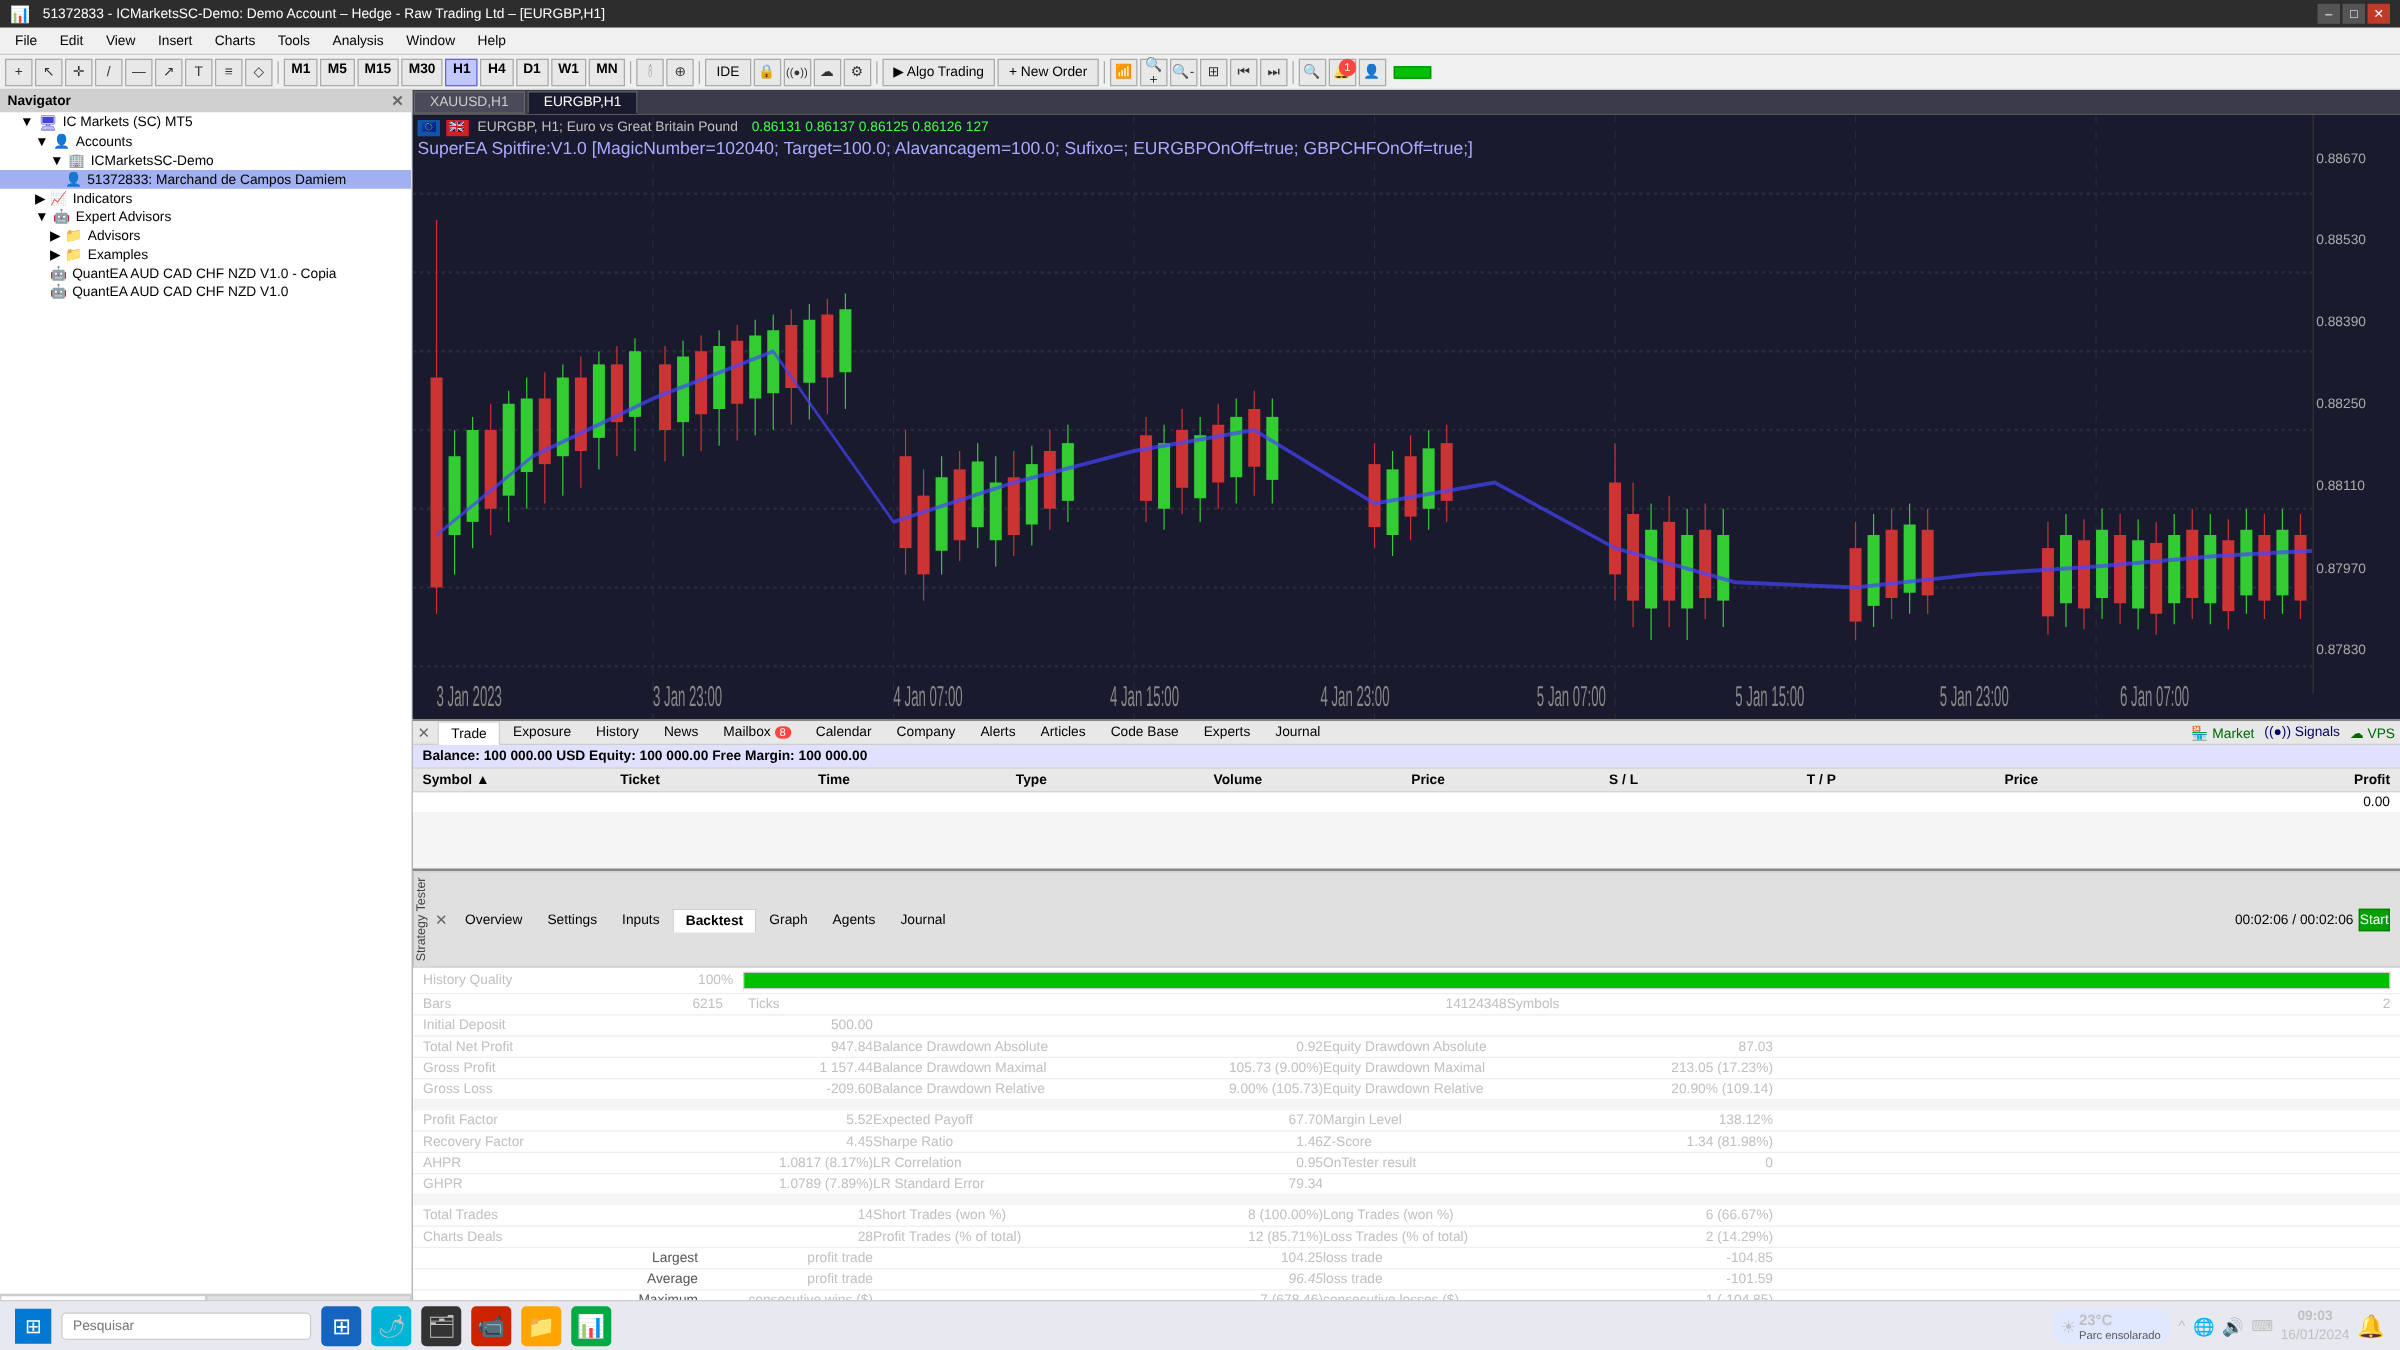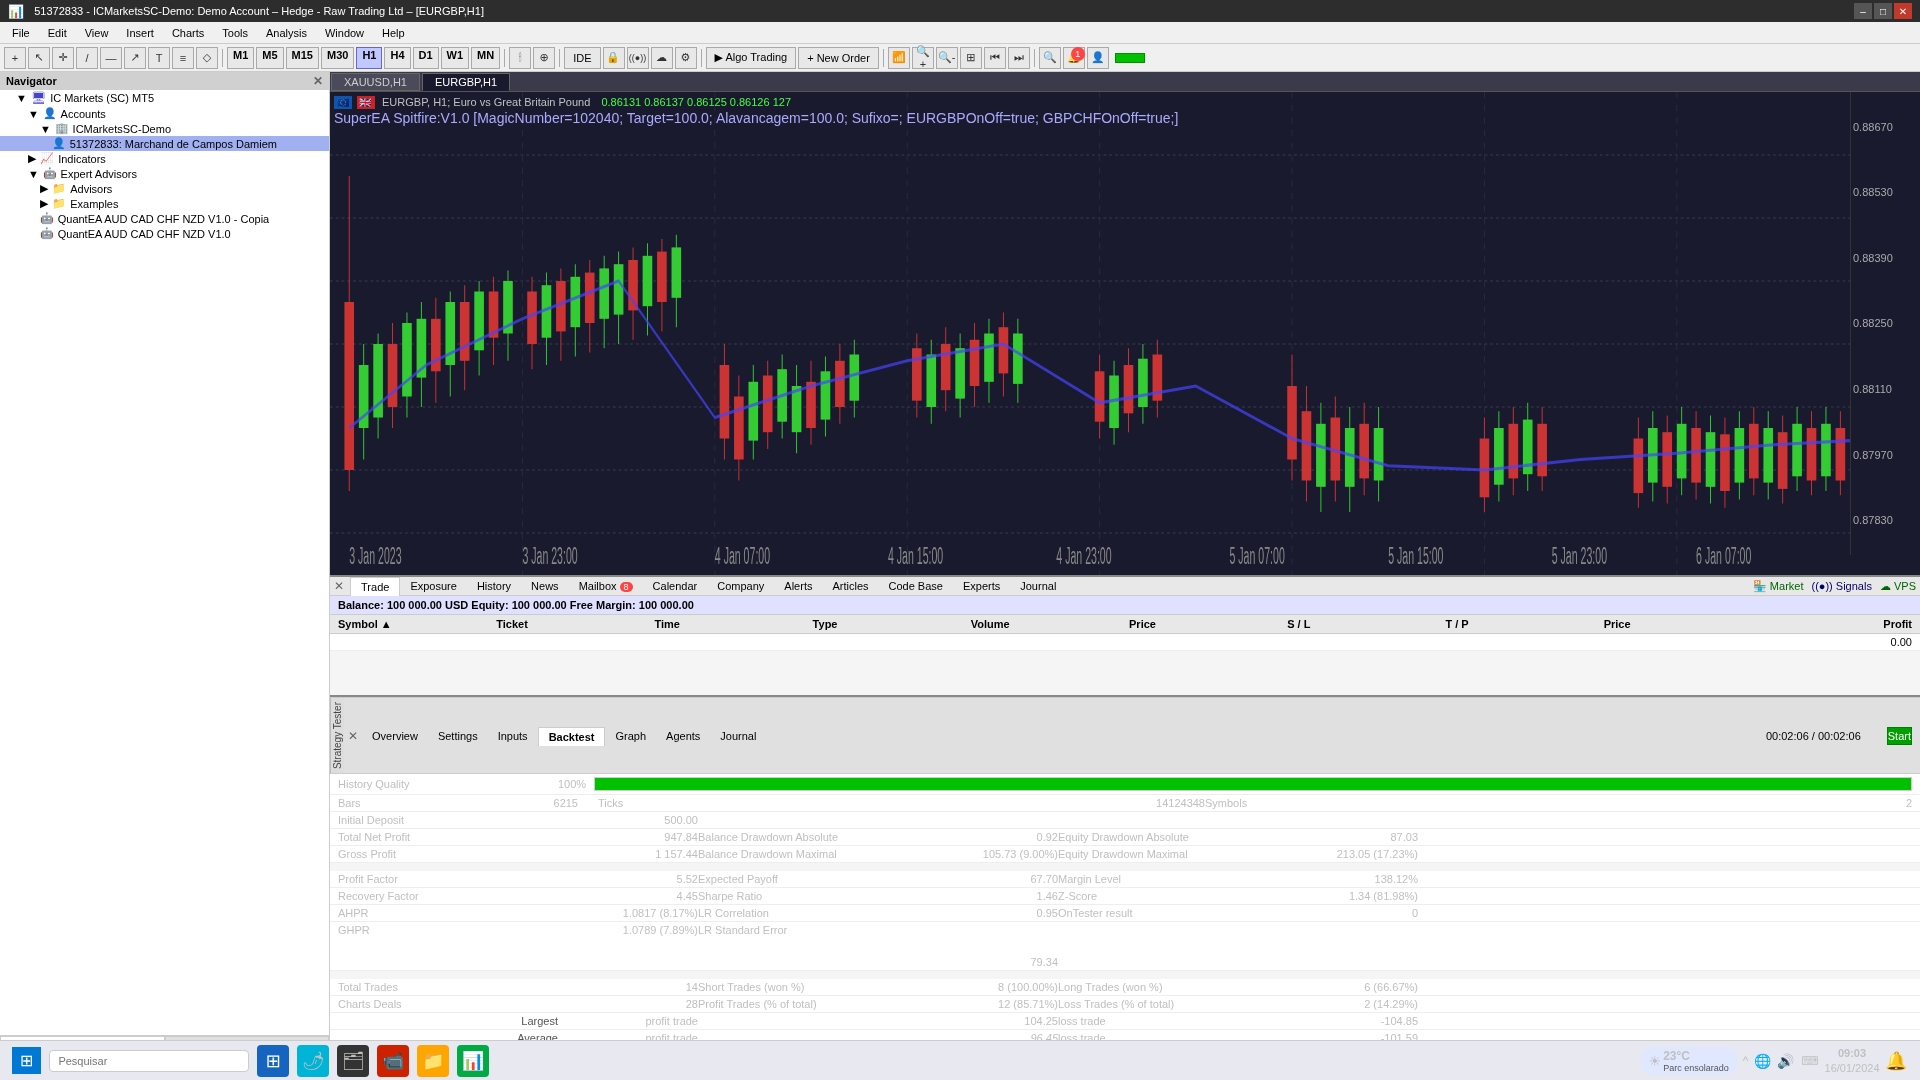--- a/index.html
+++ b/index.html
@@ -59,21 +59,21 @@
     .balance-bar { background: #e0e0ff; padding: 3px 8px; font-size: 11px; color: #000; border-bottom: 1px solid #ccc; font-weight: bold; }
     
     
     .table-header { display: flex; background: #e8e8e8; border-bottom: 1px solid #ccc; padding: 2px 4px; }
     .th { flex: 1; font-size: 11px; color: #000; font-weight: bold; padding: 1px 4px; cursor: pointer; }
     
     
     .st-tabs { display: flex; background: #e0e0e0; border-bottom: 1px solid #ccc; border-top: 1px solid #ccc; }
     .st-tab { padding: 3px 10px; cursor: pointer; font-size: 11px; color: #000; }
     .st-tab.active { background: #fff; border: 1px solid #ccc; border-bottom: none; margin-bottom: -1px; font-weight: bold; }
-    .st-tab-right { margin-left: auto; display: flex; align-items: center; gap: 26px; padding: 0 8px; font-size: 11px; color: #000; }
+    .st-tab-right { margin-left: auto; display: flex; align-items: center; gap: 4px; padding: 0 8px; font-size: 11px; color: #000; }
     .start-btn { background: #00a000; color: #fff; padding: 2px 0; border: 1px solid #008000; cursor: pointer; font-size: 11px; }
     
     
     .taskbar { position: fixed; bottom: 0; left: 0; right: 0; height: 40px; background: #e8e8f0; border-top: 1px solid #ccc; display: flex; align-items: center; gap: 8px; padding: 0 12px; }
     
     
     .status-bar { background: #f0f0f0; border-top: 1px solid #ccc; height: 22px; display: flex; align-items: center; padding: 0 8px; font-size: 11px; color: #000; gap: 20px; }
     
     
     .vertical-label { writing-mode: vertical-rl; transform: rotate(180deg); font-size: 10px; color: #444; background: #ddd; padding: 4px 1px; cursor: ns-resize; min-width: 14px; display: flex; align-items: center; justify-content: center; border-right: 1px solid #bbb; }
@@ -619,20 +619,28 @@
 
           <div style="display:grid; grid-template-columns:220px 140px 220px 140px 220px 140px; border-bottom:1px solid #eee; padding:2px 8px; font-size:11px;">
             <span>Gross Profit</span>
             <span style="text-align:right;">1 157.44</span>
             <span>Balance Drawdown Maximal</span>
             <span style="text-align:right;">105.73 (9.00%)</span>
             <span>Equity Drawdown Maximal</span>
             <span style="text-align:right;">213.05 (17.23%)</span>
           </div>
 
+          <div style="display:grid; grid-template-columns:220px 140px 220px 140px 220px 140px; border-bottom:1px solid #eee; padding:2px 8px; font-size:11px;">
+            <span>Gross Loss</span>
+            <span style="text-align:right;">-209.60</span>
+            <span>Balance Drawdown Relative</span>
+            <span style="text-align:right;">9.00% (105.73)</span>
+            <span>Equity Drawdown Relative</span>
+            <span style="text-align:right;">20.90% (109.14)</span>
+          </div>
 
           <div class="section-divider"></div>
 
           <div style="display:grid; grid-template-columns:220px 140px 220px 140px 220px 140px; border-bottom:1px solid #eee; padding:2px 8px; font-size:11px;">
             <span>Profit Factor</span>
             <span style="text-align:right;">5.52</span>
             <span>Expected Payoff</span>
             <span style="text-align:right;">67.70</span>
             <span>Margin Level</span>
             <span style="text-align:right;">138.12%</span>
@@ -653,21 +661,21 @@
             <span>LR Correlation</span>
             <span style="text-align:right;">0.95</span>
             <span>OnTester result</span>
             <span style="text-align:right;">0</span>
           </div>
 
           <div style="display:grid; grid-template-columns:220px 140px 220px 140px; border-bottom:1px solid #eee; padding:2px 8px; font-size:11px;">
             <span>GHPR</span>
             <span style="text-align:right;">1.0789 (7.89%)</span>
             <span>LR Standard Error</span>
-            <span style="text-align:right;margin-top:32px;">79.34</span>
+            <span style="text-align:right;">79.34</span>
           </div>
 
           <div class="section-divider"></div>
 
           <div style="display:grid; grid-template-columns:220px 140px 220px 140px 220px 140px; border-bottom:1px solid #eee; padding:2px 8px; font-size:11px;">
             <span>Total Trades</span>
             <span style="text-align:right;">14</span>
             <span>Short Trades (won %)</span>
             <span style="text-align:right;">8 (100.00%)</span>
             <span>Long Trades (won %)</span>

